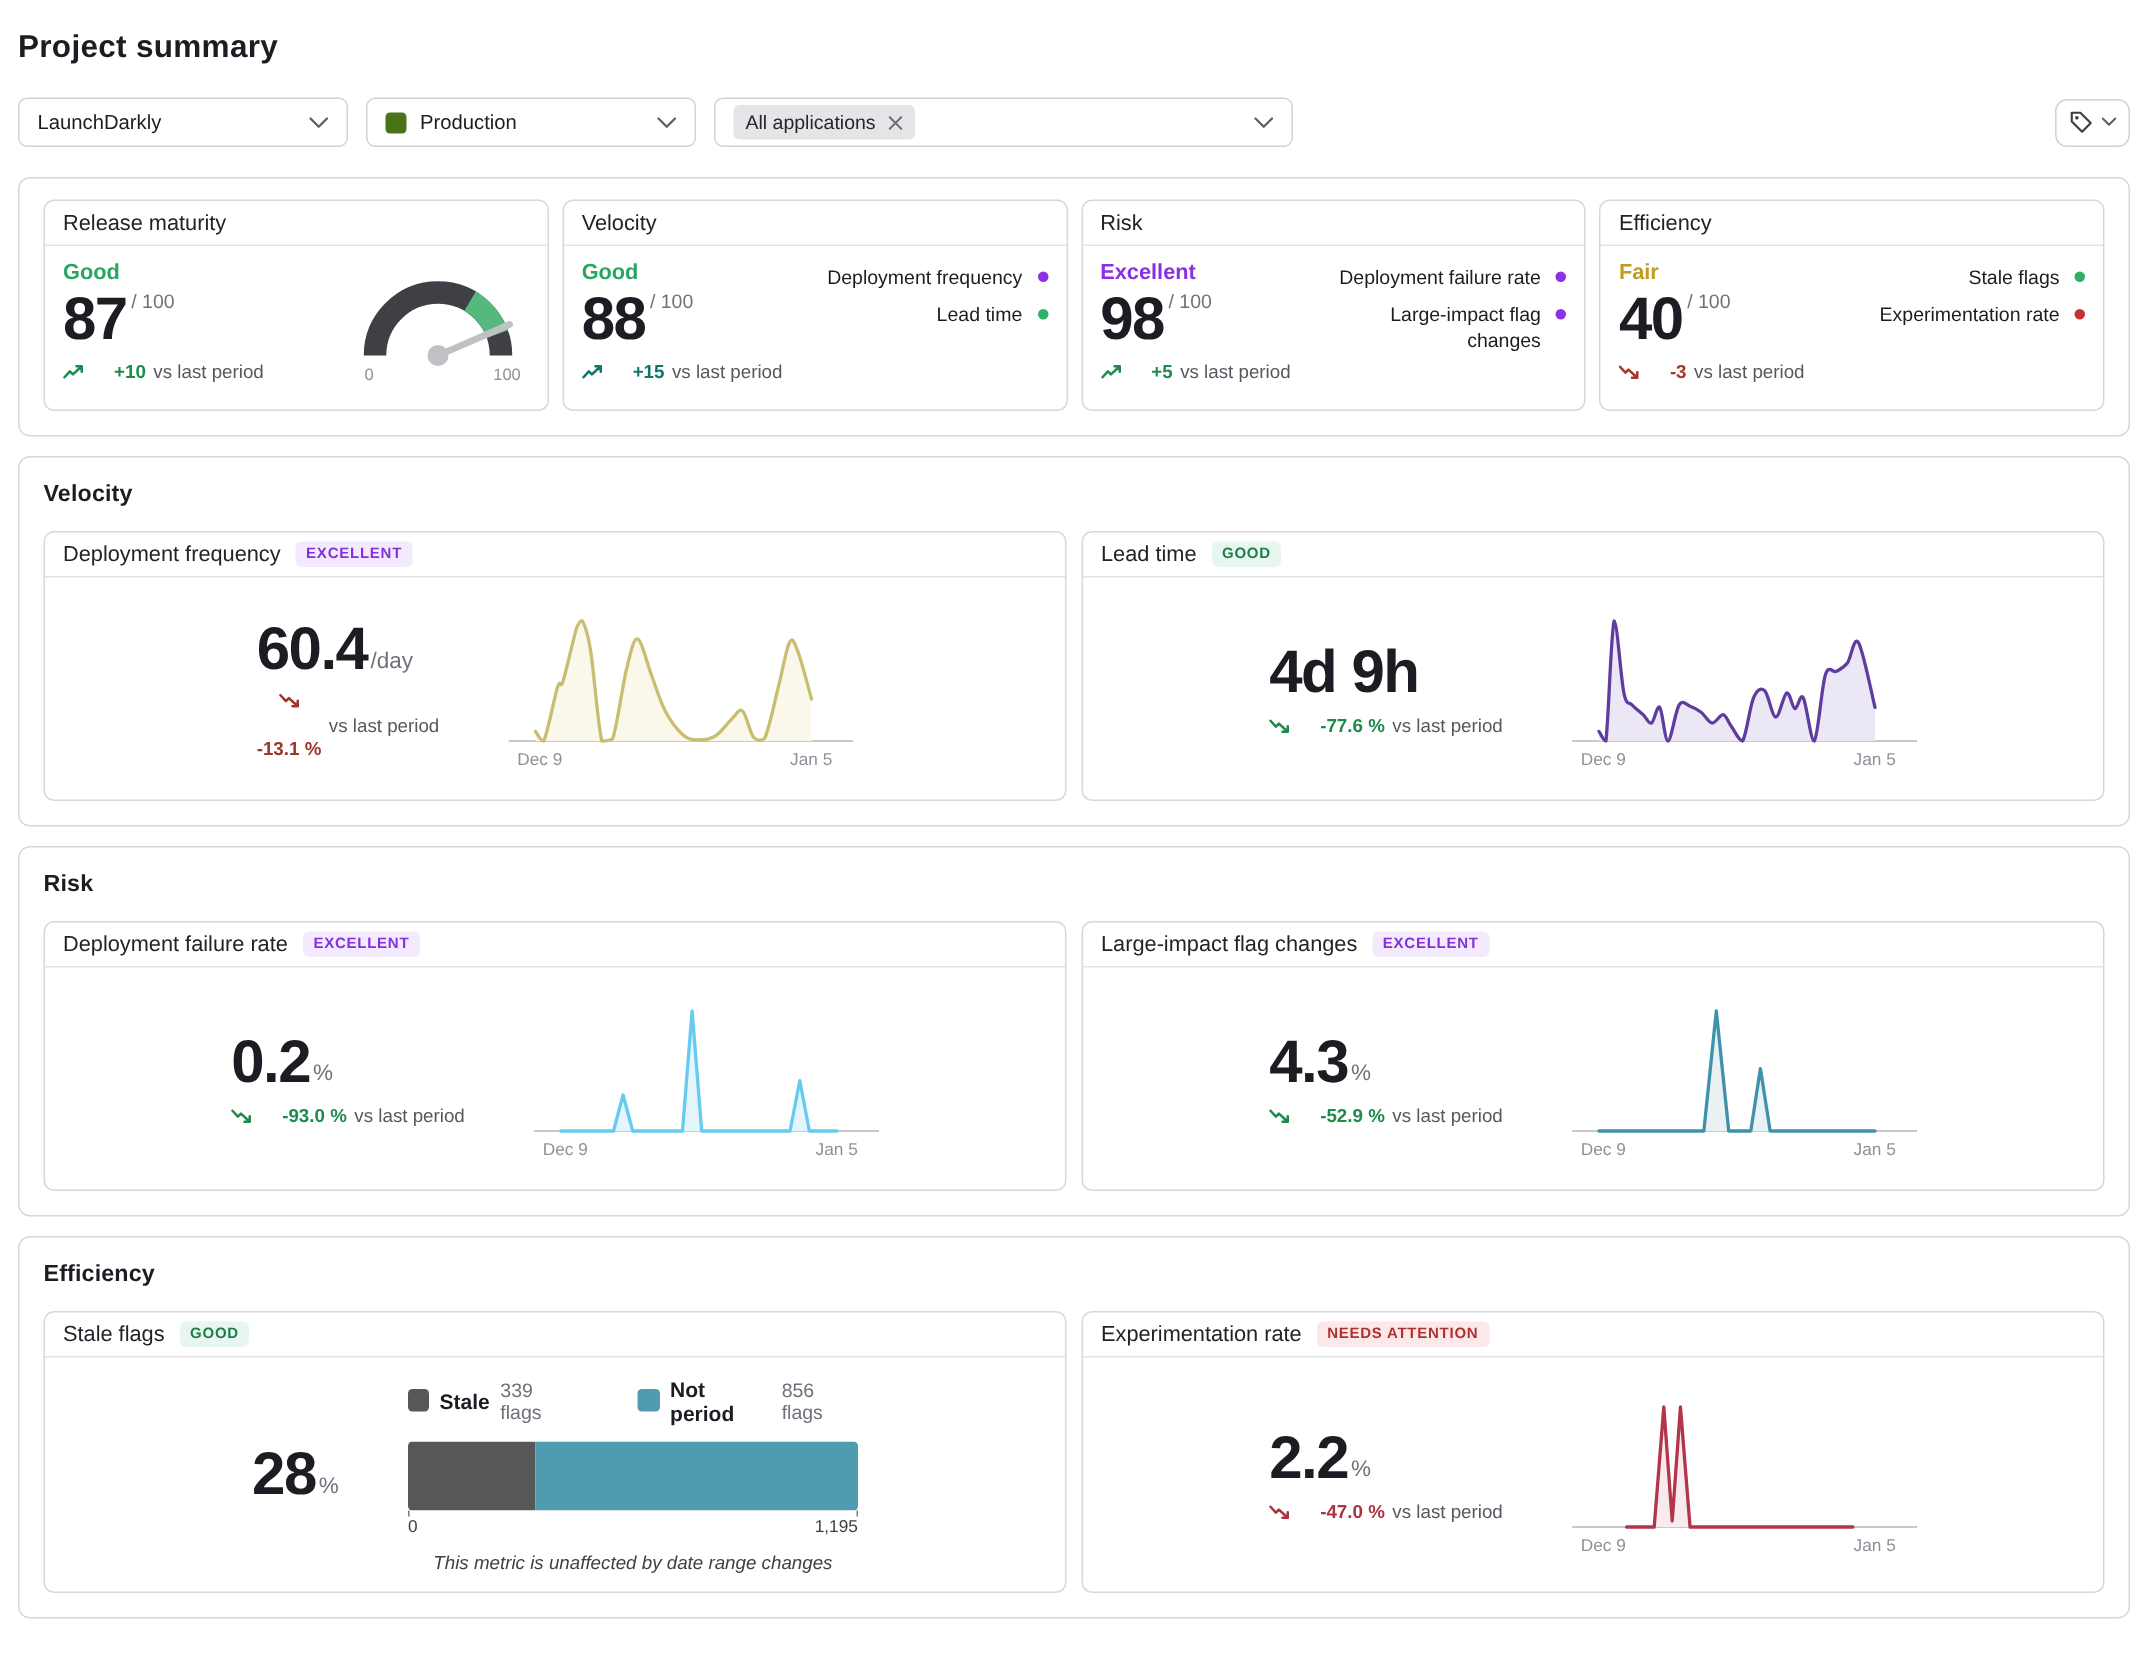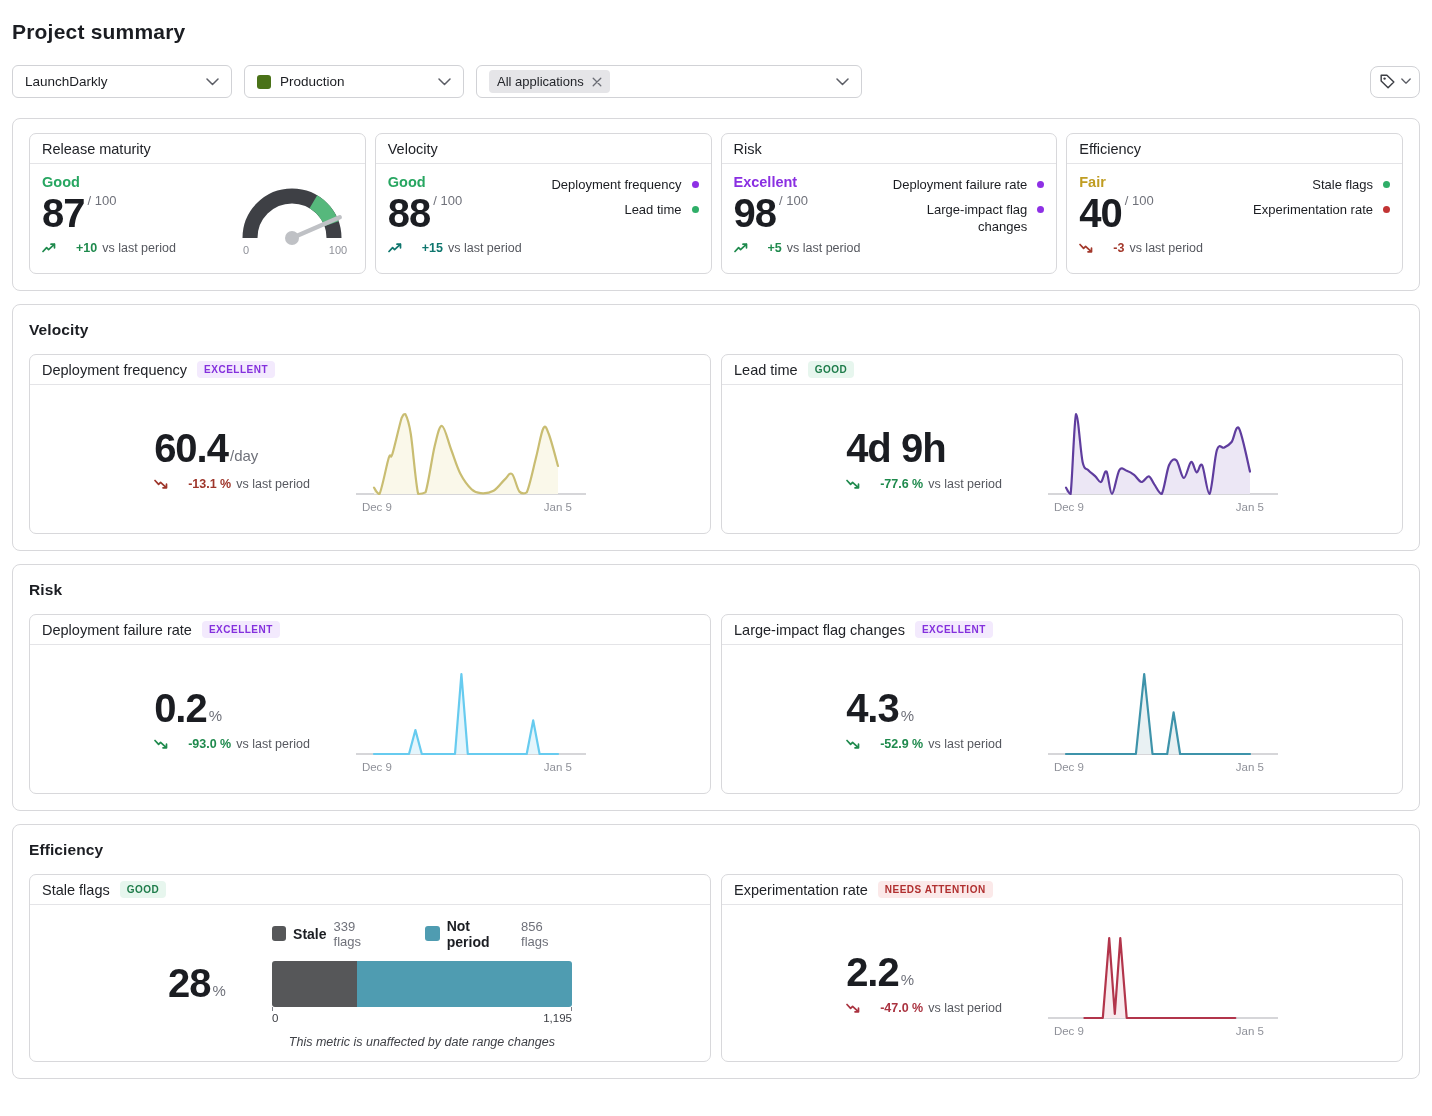--- a/index.html
+++ b/index.html
@@ -263,21 +263,21 @@
         <span class="card-title">Deployment frequency</span>
         <span class="badge" style="color: rgb(132, 48, 221); background: rgb(243, 234, 253);">EXCELLENT</span>
       </div>
       <div class="metric-body">
         <div>
           <div class="metric-valrow">
             <span class="metric-value">60.4</span>
             <span class="metric-unit">/day</span>
           </div>
           <div class="trendrow metric-trend">
-            <span class="trend" style="color: rgb(158, 53, 42);">
+            <span class="trend" style="color: rgb(158, 53, 42); flex-direction: column;">
               <svg width="14" height="10" viewBox="0 0 14 10">
                   <path d="M1 1.5l3.6 3.9 2-2 5.9 5.4M9 8.8h3.5V5.2" fill="none" stroke="currentColor" stroke-width="1.7" stroke-linecap="round" stroke-linejoin="round"></path>
                 </svg>
               <span>-13.1 %</span>
             </span>
             <span>vs last period</span>
           </div>
         </div>
         <div class="chart-block">
           <svg class="spark" width="230" height="92" viewBox="0 0 230 92">

